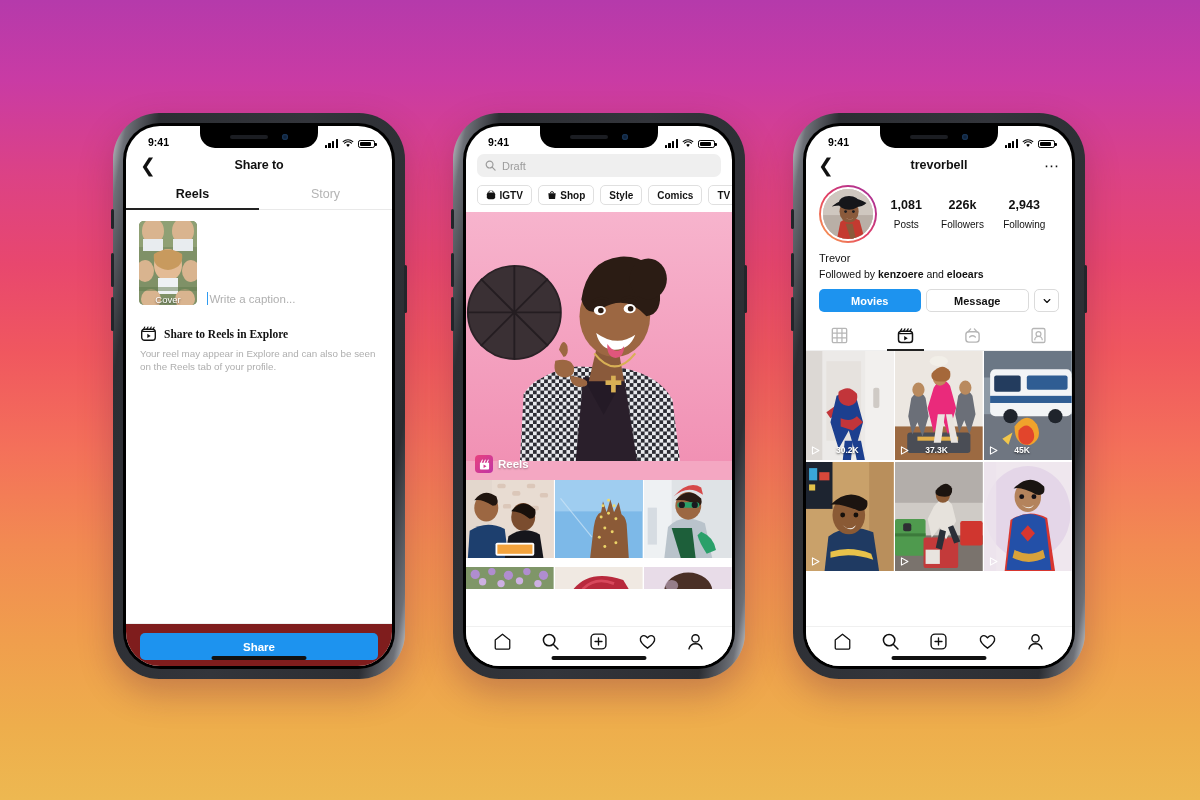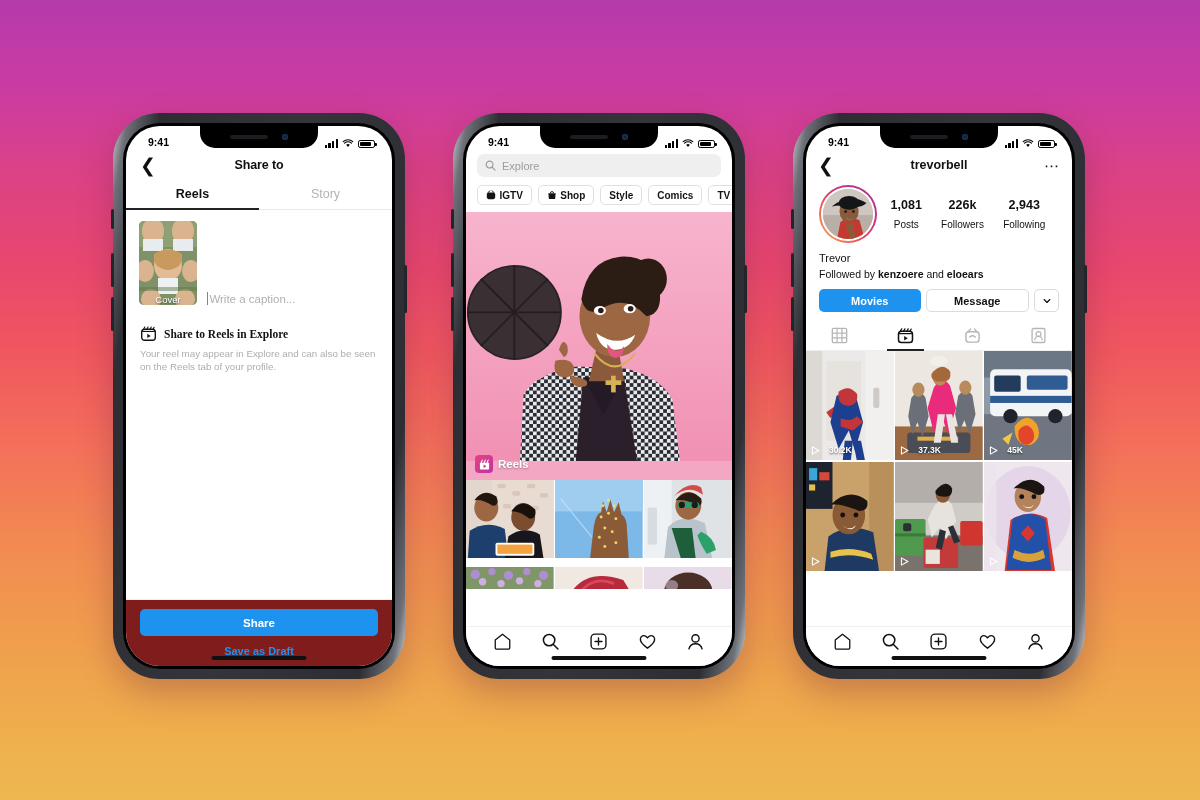--- a/index.html
+++ b/index.html
@@ -163,21 +163,21 @@
     border-radius:5px; font-size:11px; font-weight:bold; font-family:"Liberation Sans", sans-serif; }
   .btn-caret { width:25px; height:23px; background:#fff; border:1px solid #dbdbdb; border-radius:5px;
     display:flex; align-items:center; justify-content:center; }
   .btn-caret svg { width:10px; height:10px; }
   .p3-tabs { display:flex; margin-top:10px; border-bottom:1px solid #efefef; }
   .p3-tab { flex:1; display:flex; align-items:center; justify-content:center; padding:5px 0 6px; position:relative; }
   .p3-tab svg { width:17px; height:17px; }
   .p3-tab.active::after { content:""; position:absolute; left:22%; right:22%; bottom:-1px; height:1.6px; background:#222; }
   .p3-grid { display:grid; grid-template-columns:repeat(3,1fr); gap:1.5px; background:#fff; }
   .p3-cell { position:relative; overflow:hidden; height:109px; }
-  .p3-views { position:absolute; left:5px; bottom:5px; display:flex; align-items:center; gap:9px; z-index:4; }
+  .p3-views { position:absolute; left:5px; bottom:5px; display:flex; align-items:center; gap:16px; z-index:4; }
   .p3-views svg { width:9px; height:9px; }
   .p3-views span { font-size:8.5px; font-weight:bold; color:#fff; text-shadow:0 1px 2px rgba(0,0,0,.6); }
 
   
   .art { position:absolute; inset:0; }
 </style>
 </head>
 <body>
 
 <div class="phone" id="phone1">
@@ -256,21 +256,20 @@
           <path d="M4.2 5 L5.6 2.4 M8 5 L9.4 2.4 M11.8 5 L13.2 2.4 M15.4 5 L16.6 2.6" stroke="#111" stroke-width="1.3" stroke-linecap="round"></path>
           <path d="M8.6 10.4 l4 2.4 -4 2.4z" fill="#111"></path>
         </svg>
         <span>Share to Reels in Explore</span>
       </div>
       <div class="p1-desc">Your reel may appear in Explore and can also be seen on the Reels tab of your profile.</div>
 
 
       <div class="p1-footer">
         <button class="btn-share">Share</button>
-        <div class="btn-draft">Save as Draft</div>
       </div>
       <div class="homebar"></div>
     </div>
   </div>
 </div>
 
 <div class="phone" id="phone2">
   <div class="btn-side bl1"></div>
   <div class="btn-side bl2"></div>
   <div class="btn-side bl3"></div>
@@ -301,21 +300,21 @@
               <span></span>
             </span>
         </span>
       </div>
 
       <div class="p2-search">
         <svg class="mag" viewBox="0 0 12 12">
           <circle cx="5" cy="5" r="3.7" fill="none" stroke="#9c9c9c" stroke-width="1.3"></circle>
           <path d="M7.8 7.8 L11 11" stroke="#9c9c9c" stroke-width="1.3" stroke-linecap="round"></path>
         </svg>
-        <span>Explore</span>
+        <span>Draft</span>
       </div>
 
       <div class="p2-chips">
         <div class="chip">
           <svg viewBox="0 0 12 12">
             <rect x="1" y="3" width="10" height="8" rx="2.2" fill="#131313"></rect>
             <path d="M2.6 3 L4.6 0.9 M9.4 3 L7.4 0.9" stroke="#131313" stroke-width="1.2" stroke-linecap="round"></path>
           </svg>
           <span>IGTV</span>
         </div>

